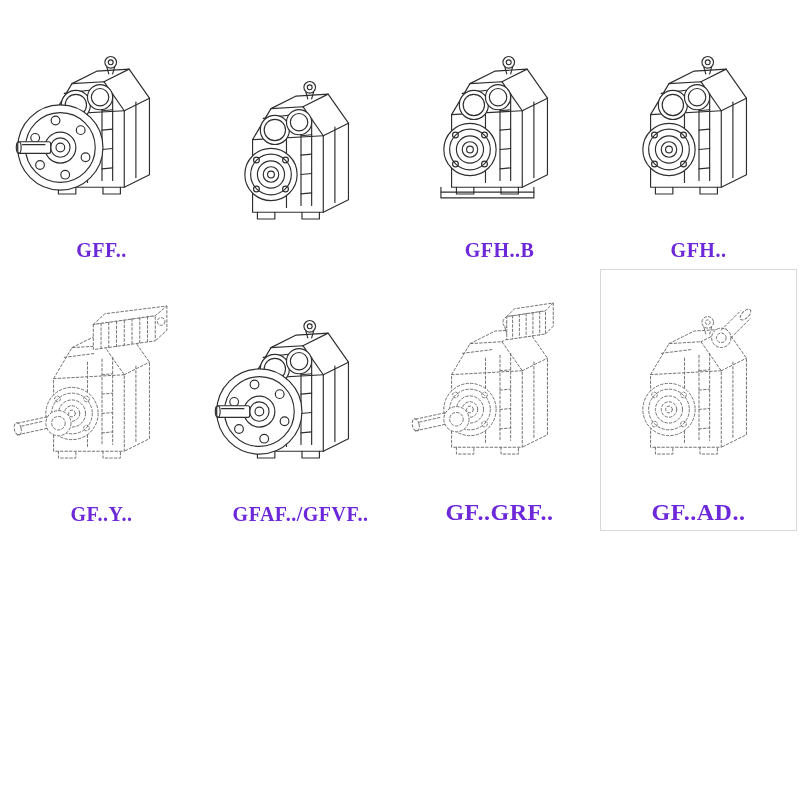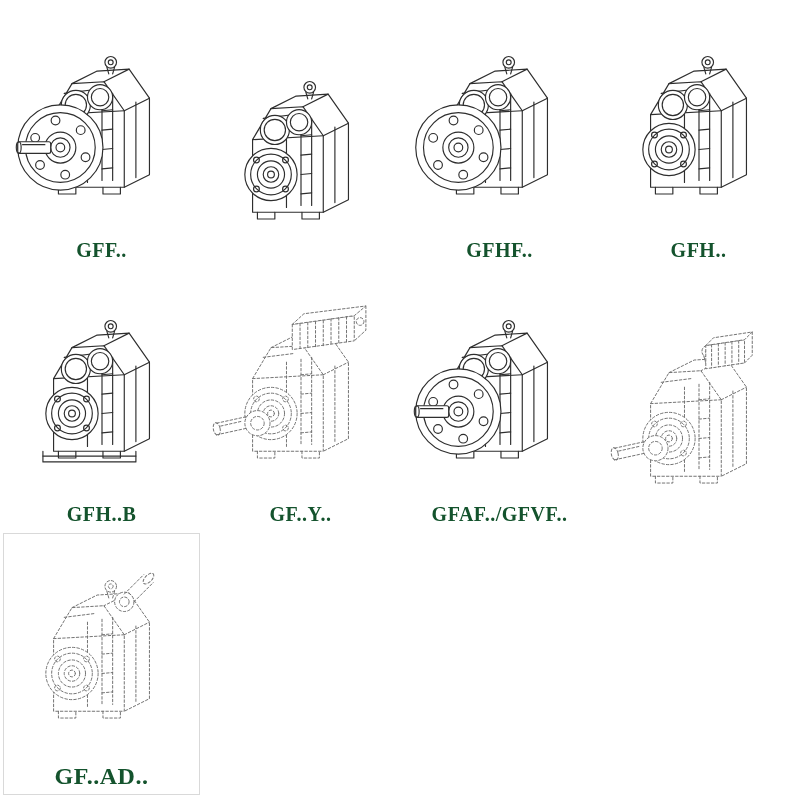--- a/index.html
+++ b/index.html
@@ -17,21 +17,21 @@
     margin:0;
     display:flex;flex-direction:column;
     align-items:center;justify-content:flex-end;
     padding-bottom:6px;
   }
   .drawing{width:184px;height:206px;display:block;
     stroke:#2e2e2e;fill:none;stroke-width:1.2;
     stroke-linecap:round;stroke-linejoin:round;}
   .ghost{stroke:#6f6f6f;stroke-width:1;stroke-dasharray:2.6 2.1;}
   .label{
-    font-weight:bold;font-size:20px;color:#14532d;
+    font-weight:bold;font-size:20px;color:#6d28d9;
     letter-spacing:.5px;margin-top:2px;white-space:nowrap;
   }
   .cell.big .label{font-size:24px;}
   .cell.boxed{outline:1px solid #d9d9d9;outline-offset:-2px;justify-content:flex-end;}
 </style>
 </head>
 <body>
 
 <svg width="0" height="0" style="position:absolute" aria-hidden="true">
   <defs>
@@ -152,46 +152,38 @@
 
   <figure class="cell">
     <svg class="drawing" viewBox="0 0 190 200">
       <use href="#sym-body"></use>
       <use href="#sym-bores"></use>
       <use href="#sym-bearing"></use>
     </svg>
   </figure>
 
 
-  <figure class="cell">
-    <svg class="drawing" viewBox="0 0 190 200">
-      <use href="#sym-body"></use>
-      <use href="#sym-bores"></use>
-      <use href="#sym-flange"></use>
-    </svg>
-    <figcaption class="label">GFHF..</figcaption>
-  </figure>
-
-  <figure class="cell">
-    <svg class="drawing" viewBox="0 0 190 200">
-      <use href="#sym-body"></use>
+
+  <figure class="cell">
+    <svg class="drawing" viewBox="0 0 190 200">
+      <use href="#sym-body"></use>
+      <use href="#sym-foot"></use>
       <use href="#sym-bores"></use>
       <use href="#sym-bearing"></use>
     </svg>
+    <figcaption class="label">GFH..B</figcaption>
+  </figure>
+
+  <figure class="cell">
+    <svg class="drawing" viewBox="0 0 190 200">
+      <use href="#sym-body"></use>
+      <use href="#sym-bores"></use>
+      <use href="#sym-bearing"></use>
+    </svg>
     <figcaption class="label">GFH..</figcaption>
-  </figure>
-
-  <figure class="cell">
-    <svg class="drawing" viewBox="0 0 190 200">
-      <use href="#sym-body"></use>
-      <use href="#sym-foot"></use>
-      <use href="#sym-bores"></use>
-      <use href="#sym-bearing"></use>
-    </svg>
-    <figcaption class="label">GFH..B</figcaption>
   </figure>
 
 
   <figure class="cell">
     <svg class="drawing" viewBox="0 0 190 200">
       <g class="ghost">
         <use href="#sym-body"></use>
         <use href="#sym-bearing"></use>
         <use href="#sym-shaft"></use>
         <use href="#sym-motor"></use>
@@ -213,20 +205,21 @@
 
   <figure class="cell big">
     <svg class="drawing" viewBox="0 0 190 200">
       <g class="ghost">
         <use href="#sym-body"></use>
         <use href="#sym-bearing"></use>
         <use href="#sym-shaft"></use>
         <use href="#sym-adapter"></use>
       </g>
     </svg>
+    <figcaption class="label">GF..GRF..</figcaption>
   </figure>
 
   <figure class="cell big boxed">
     <svg class="drawing" viewBox="0 0 190 200">
       <g class="ghost">
         <use href="#sym-body"></use>
         <use href="#sym-bearing"></use>
         <use href="#sym-topshaft"></use>
       </g>
     </svg>

